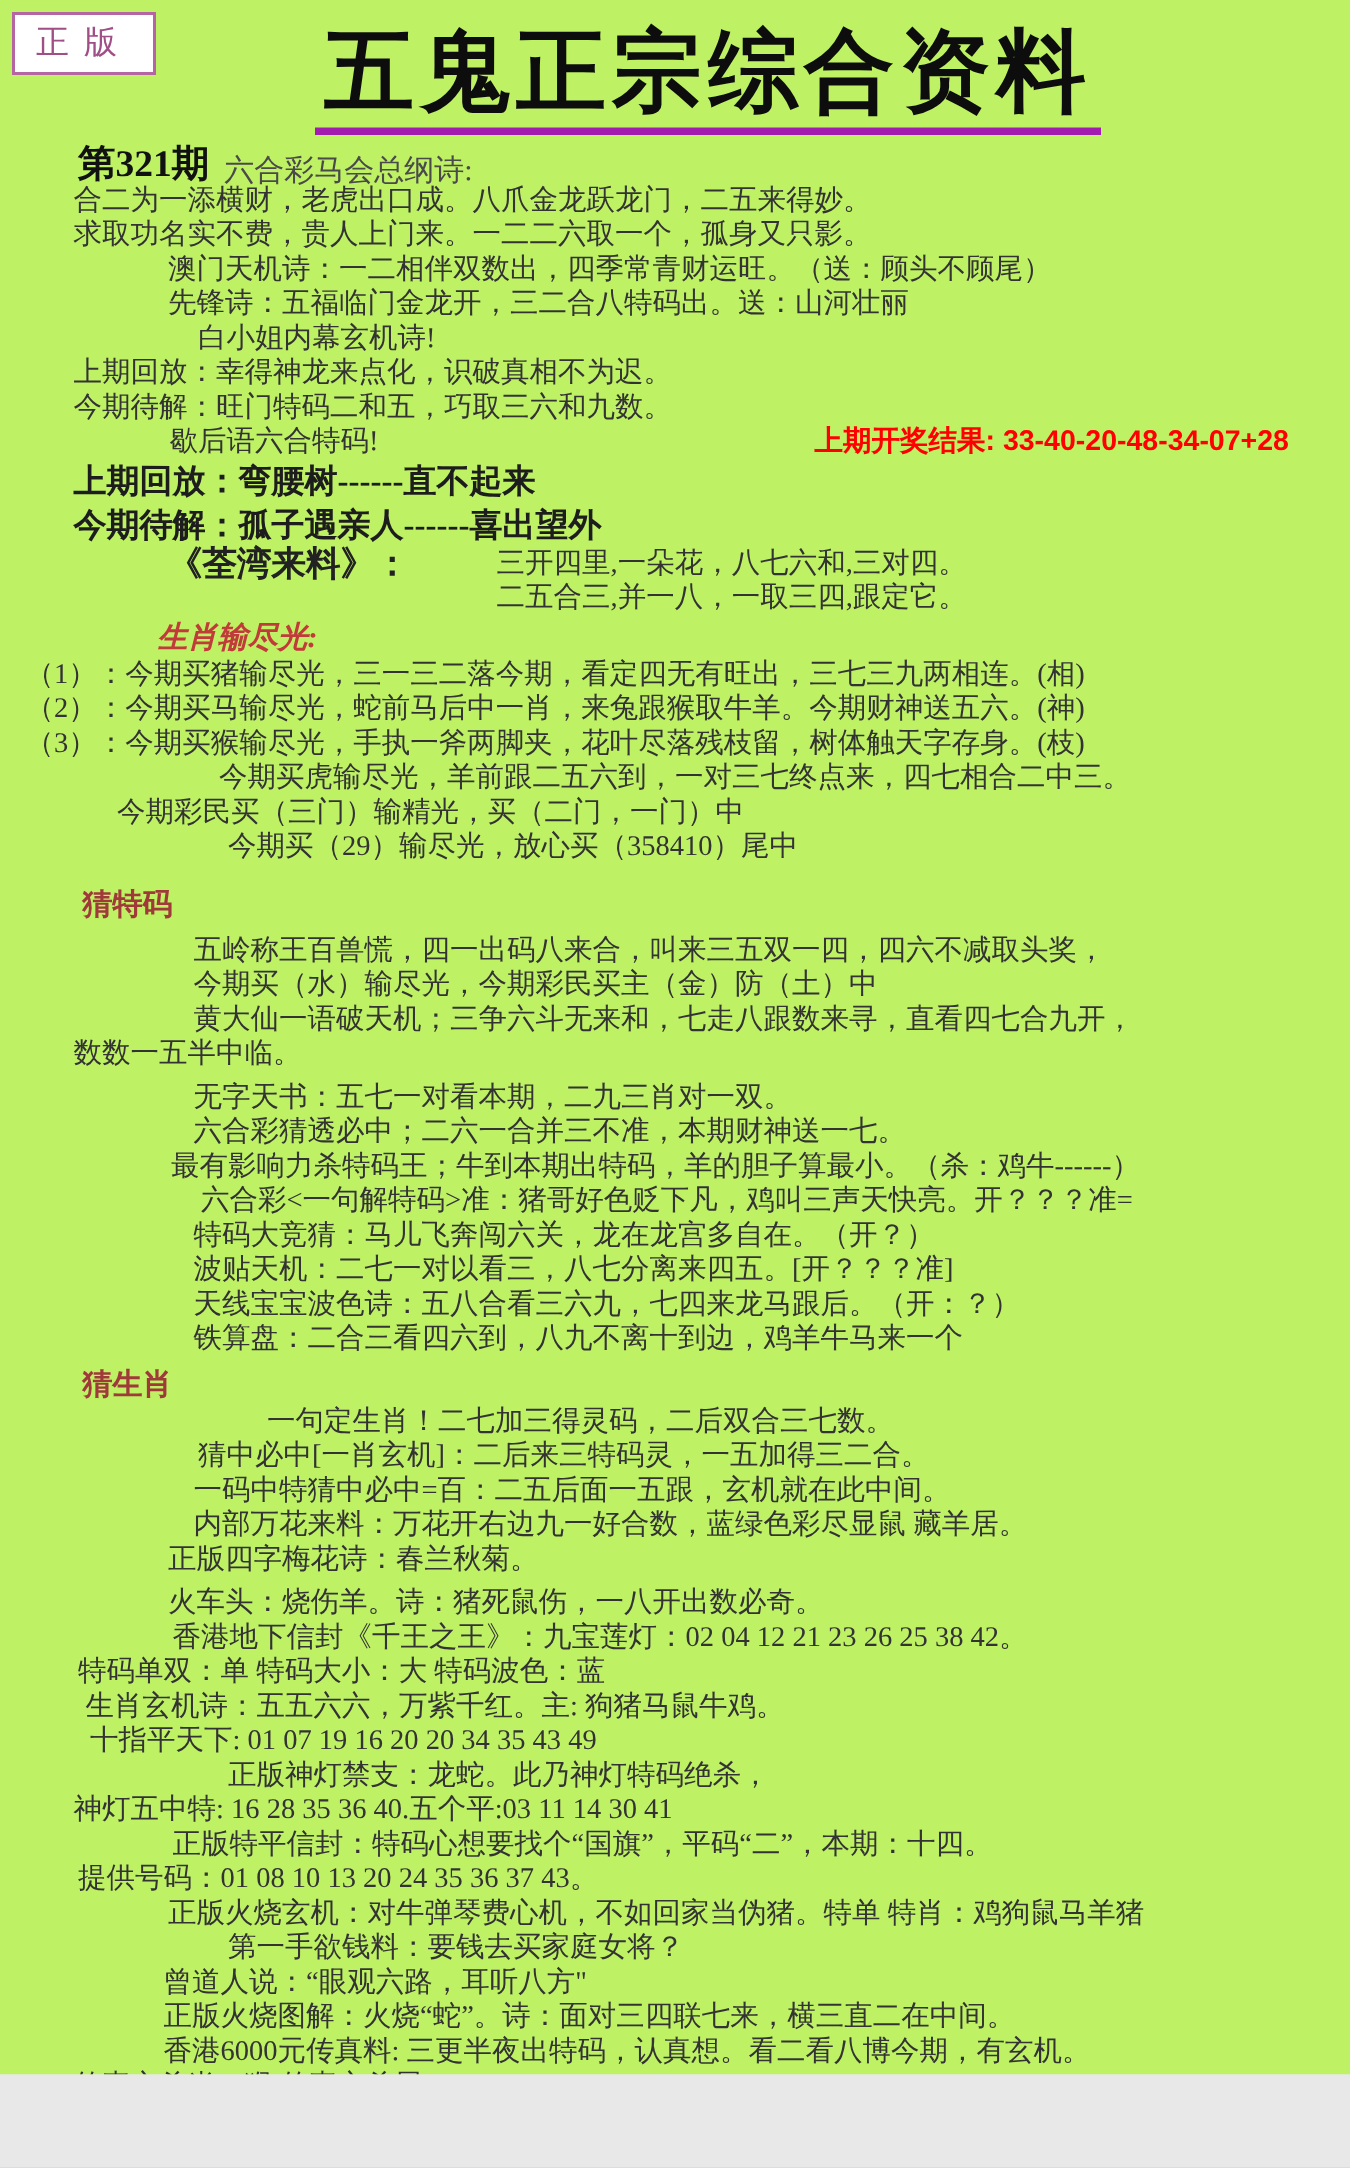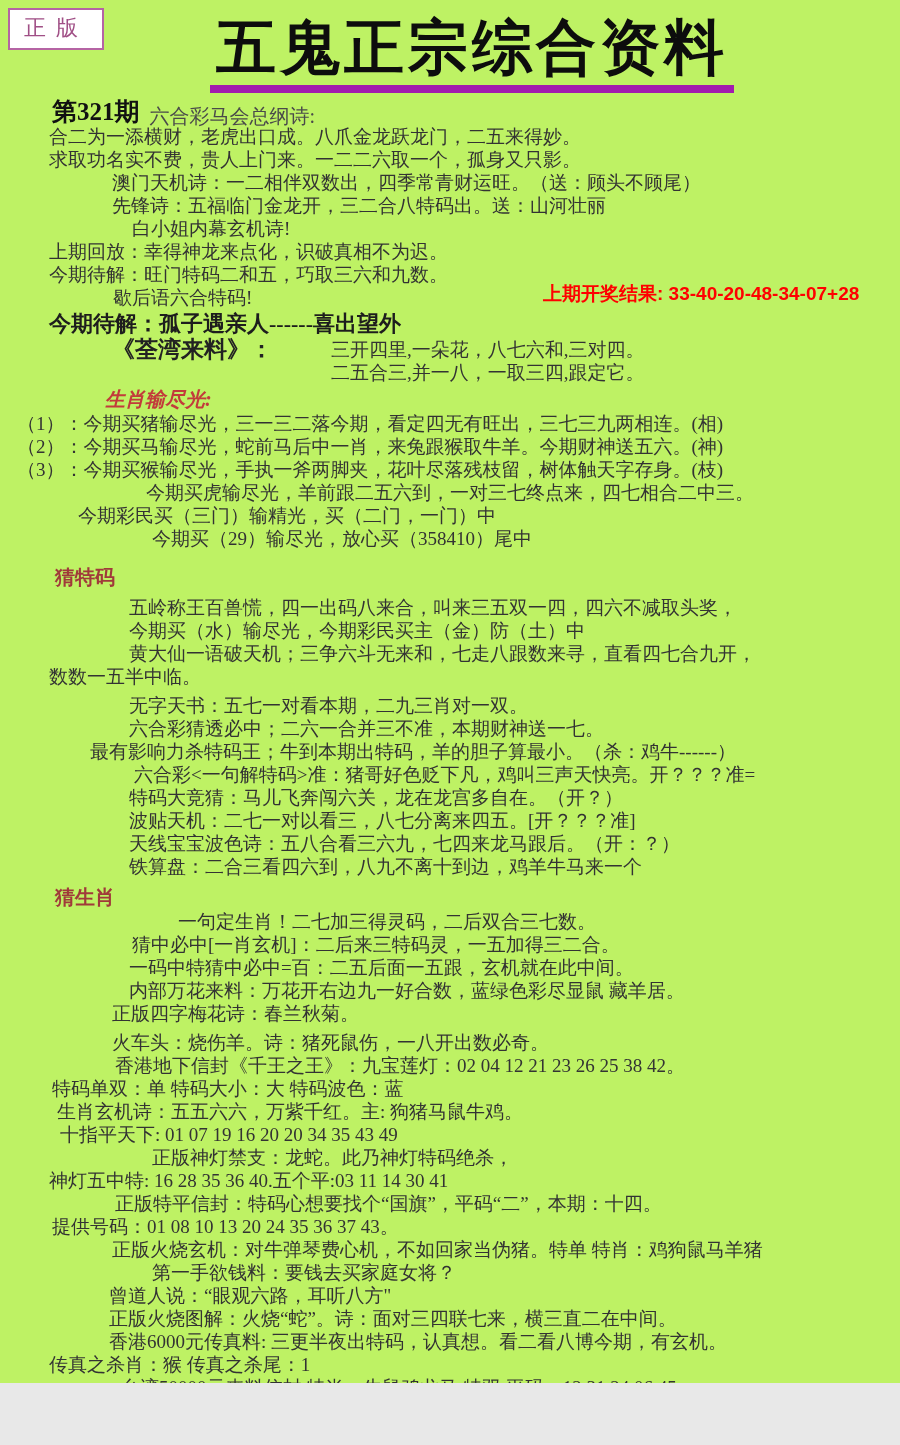--- a/index.html
+++ b/index.html
@@ -23,21 +23,21 @@
   }
   .title{
     width:fit-content;
     margin:14px auto 0 auto;
     transform:translateX(22px);
     font-size:60px;
     font-weight:bold;
     color:#0d0d0d;
     letter-spacing:4px;
     line-height:1.15;
-    border-bottom:8px solid #a21caf;
+    border-bottom:5px solid #a21caf;
     padding:0 6px 2px 6px;
   }
   .issue-row{
     display:flex;align-items:baseline;
     padding-left:52px;
     margin-top:2px;
     height:30px;
   }
   .issue{font-size:25px;font-weight:bold;color:#111;}
   .poem-label{margin-left:10px;font-size:20px;color:#4a4a4a;position:relative;top:3px;}
@@ -91,20 +91,21 @@
   <div class="lines">
 
   <div class="line" style="padding-left: 49px;">合二为一添横财，老虎出口成。八爪金龙跃龙门，二五来得妙。</div>
       <div class="line" style="padding-left: 49px;">求取功名实不费，贵人上门来。一二二六取一个，孤身又只影。</div>
       <div class="line" style="padding-left: 112px;">澳门天机诗：一二相伴双数出，四季常青财运旺。（送：顾头不顾尾）</div>
       <div class="line" style="padding-left: 112px;">先锋诗：五福临门金龙开，三二合八特码出。送：山河壮丽</div>
       <div class="line" style="padding-left: 132px;">白小姐内幕玄机诗!</div>
       <div class="line" style="padding-left: 49px;">上期回放：幸得神龙来点化，识破真相不为迟。</div>
       <div class="line" style="padding-left: 49px;">今期待解：旺门特码二和五，巧取三六和九数。</div>
       <div class="line" style="padding-left: 113px;">歇后语六合特码!</div>
+      <div class="line big" style="padding-left: 49px;">上期回放：弯腰树------直不起来</div>
       <div class="line big" style="padding-left: 49px;">今期待解：孤子遇亲人------喜出望外</div>
     </div>
 
   <div class="quanwan">
     <span class="qw-label">《荃湾来料》：</span>
     <span class="qw-verse">
       <span>三开四里,一朵花，八七六和,三对四。</span>
       <span>二五合三,并一八，一取三四,跟定它。</span>
     </span>
   </div>
@@ -118,21 +119,21 @@
       <div class="line" style="padding-left: 146px;">今期买虎输尽光，羊前跟二五六到，一对三七终点来，四七相合二中三。</div>
       <div class="line" style="padding-left: 78px;">今期彩民买（三门）输精光，买（二门，一门）中</div>
       <div class="line" style="padding-left: 152px;">今期买（29）输尽光，放心买（358410）尾中</div>
       <div class="line maroon gap" style="padding-left: 55px;">猜特码</div>
       <div class="line gapsm" style="padding-left: 129px;">五岭称王百兽慌，四一出码八来合，叫来三五双一四，四六不减取头奖，</div>
       <div class="line" style="padding-left: 129px;">今期买（水）输尽光，今期彩民买主（金）防（土）中</div>
       <div class="line" style="padding-left: 129px;">黄大仙一语破天机；三争六斗无来和，七走八跟数来寻，直看四七合九开，</div>
       <div class="line" style="padding-left: 49px;">数数一五半中临。</div>
       <div class="line gapsm" style="padding-left: 129px;">无字天书：五七一对看本期，二九三肖对一双。</div>
       <div class="line" style="padding-left: 129px;">六合彩猜透必中；二六一合并三不准，本期财神送一七。</div>
-      <div class="line" style="padding-left: 90px;">最有影响力杀特码王；牛到本期出特码，羊的胆子算最小。（杀：鸡牛------）</div>
+      <div class="line" style="padding-left: 114px;">最有影响力杀特码王；牛到本期出特码，羊的胆子算最小。（杀：鸡牛------）</div>
       <div class="line" style="padding-left: 134px;">六合彩&lt;一句解特码&gt;准：猪哥好色贬下凡，鸡叫三声天快亮。开？？？准=</div>
       <div class="line" style="padding-left: 129px;">特码大竞猜：马儿飞奔闯六关，龙在龙宫多自在。（开？）</div>
       <div class="line" style="padding-left: 129px;">波贴天机：二七一对以看三，八七分离来四五。[开？？？准]</div>
       <div class="line" style="padding-left: 129px;">天线宝宝波色诗：五八合看三六九，七四来龙马跟后。（开：？）</div>
       <div class="line" style="padding-left: 129px;">铁算盘：二合三看四六到，八九不离十到边，鸡羊牛马来一个</div>
       <div class="line maroon gapsm" style="padding-left: 55px;">猜生肖</div>
       <div class="line" style="padding-left: 178px;">一句定生肖！二七加三得灵码，二后双合三七数。</div>
       <div class="line" style="padding-left: 132px;">猜中必中[一肖玄机]：二后来三特码灵，一五加得三二合。</div>
       <div class="line" style="padding-left: 129px;">一码中特猜中必中=百：二五后面一五跟，玄机就在此中间。</div>
       <div class="line" style="padding-left: 129px;">内部万花来料：万花开右边九一好合数，蓝绿色彩尽显鼠 藏羊居。</div>

